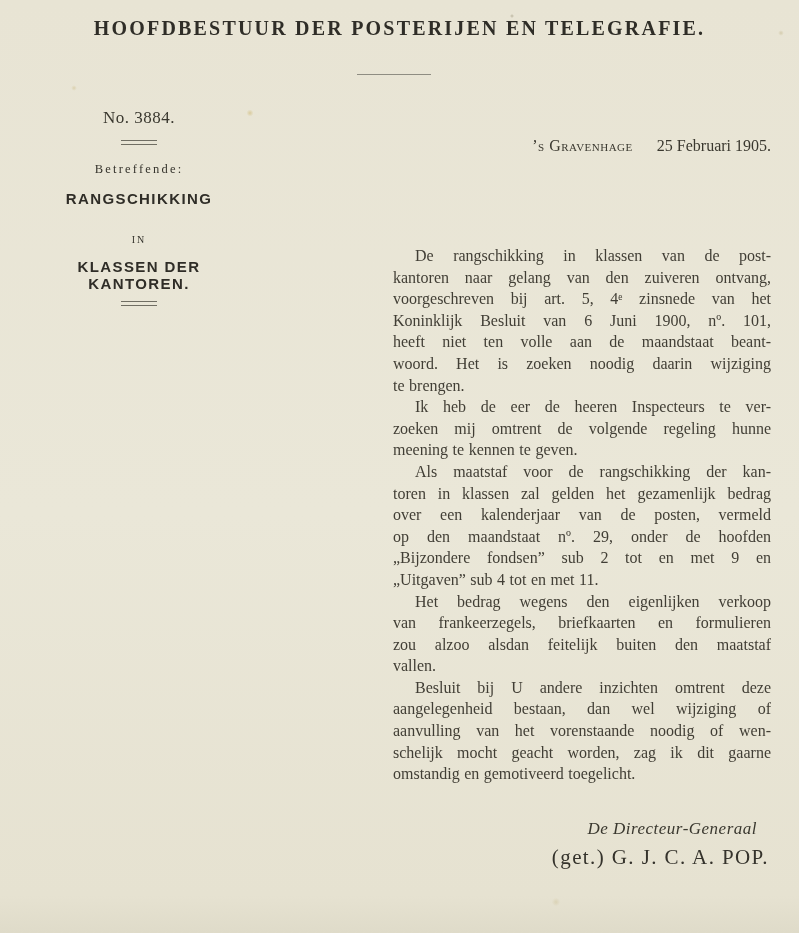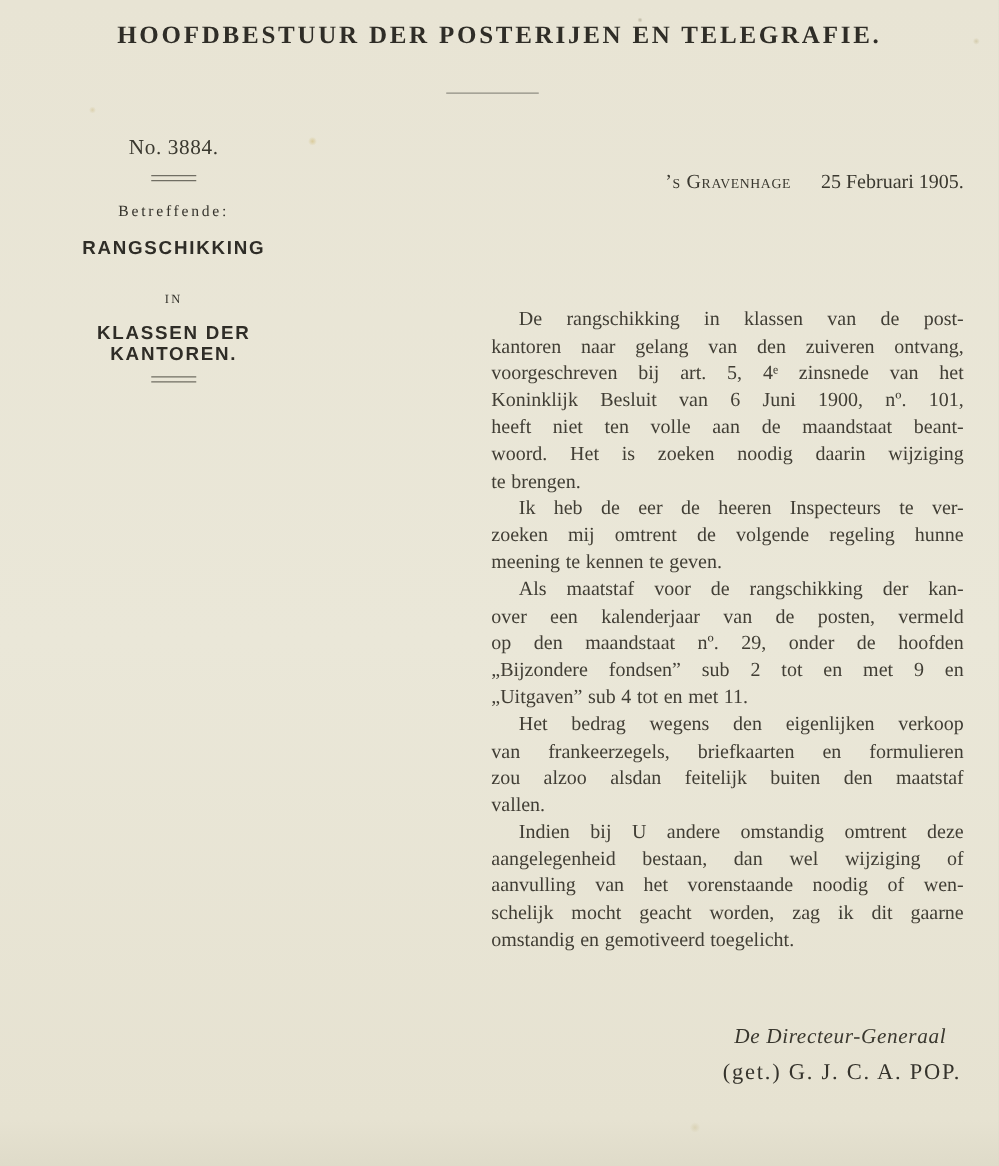--- a/index.html
+++ b/index.html
@@ -115,21 +115,21 @@
   .sig-role {
     font-style: italic;
     font-size: 17px;
     line-height: 22px;
     letter-spacing: 0.5px;
     padding-right: 14px;
     color: #3a382f;
   }
   .sig-name {
     margin-top: 6px;
-    font-size: 18px;
+    font-size: 21px;
     line-height: 22px;
     letter-spacing: 1.4px;
     padding-right: 2px;
     color: #35332c;
   }
 </style>
 </head>
 <body>
 
 <div class="page">
@@ -157,29 +157,30 @@
       <div class="line">kantoren naar gelang van den zuiveren ontvang,</div>
       <div class="line">voorgeschreven bij art. 5, 4ᵉ zinsnede van het</div>
       <div class="line">Koninklijk Besluit van 6 Juni 1900, nº. 101,</div>
       <div class="line">heeft niet ten volle aan de maandstaat beant-</div>
       <div class="line">woord. Het is zoeken noodig daarin wijziging</div>
       <div class="line plast">te brengen.</div>
       <div class="line pfirst">Ik heb de eer de heeren Inspecteurs te ver-</div>
       <div class="line">zoeken mij omtrent de volgende regeling hunne</div>
       <div class="line plast">meening te kennen te geven.</div>
       <div class="line pfirst">Als maatstaf voor de rangschikking der kan-</div>
+      <div class="line">toren in klassen zal gelden het gezamenlijk bedrag</div>
       <div class="line">over een kalenderjaar van de posten, vermeld</div>
       <div class="line">op den maandstaat nº. 29, onder de hoofden</div>
       <div class="line">„Bijzondere fondsen” sub 2 tot en met 9 en</div>
       <div class="line plast">„Uitgaven” sub 4 tot en met 11.</div>
       <div class="line pfirst">Het bedrag wegens den eigenlijken verkoop</div>
       <div class="line">van frankeerzegels, briefkaarten en formulieren</div>
       <div class="line">zou alzoo alsdan feitelijk buiten den maatstaf</div>
       <div class="line plast">vallen.</div>
-      <div class="line pfirst">Indien bij U andere omstandig omtrent deze</div>
+      <div class="line pfirst">Besluit bij U andere inzichten omtrent deze</div>
       <div class="line">aangelegenheid bestaan, dan wel wijziging of</div>
       <div class="line">aanvulling van het vorenstaande noodig of wen-</div>
       <div class="line">schelijk mocht geacht worden, zag ik dit gaarne</div>
       <div class="line plast">omstandig en gemotiveerd toegelicht.</div>
     </div>
 
   <div class="signature">
     <div class="sig-role">De Directeur-Generaal</div>
     <div class="sig-name">(get.) G. J. C. A. POP.</div>
   </div>

